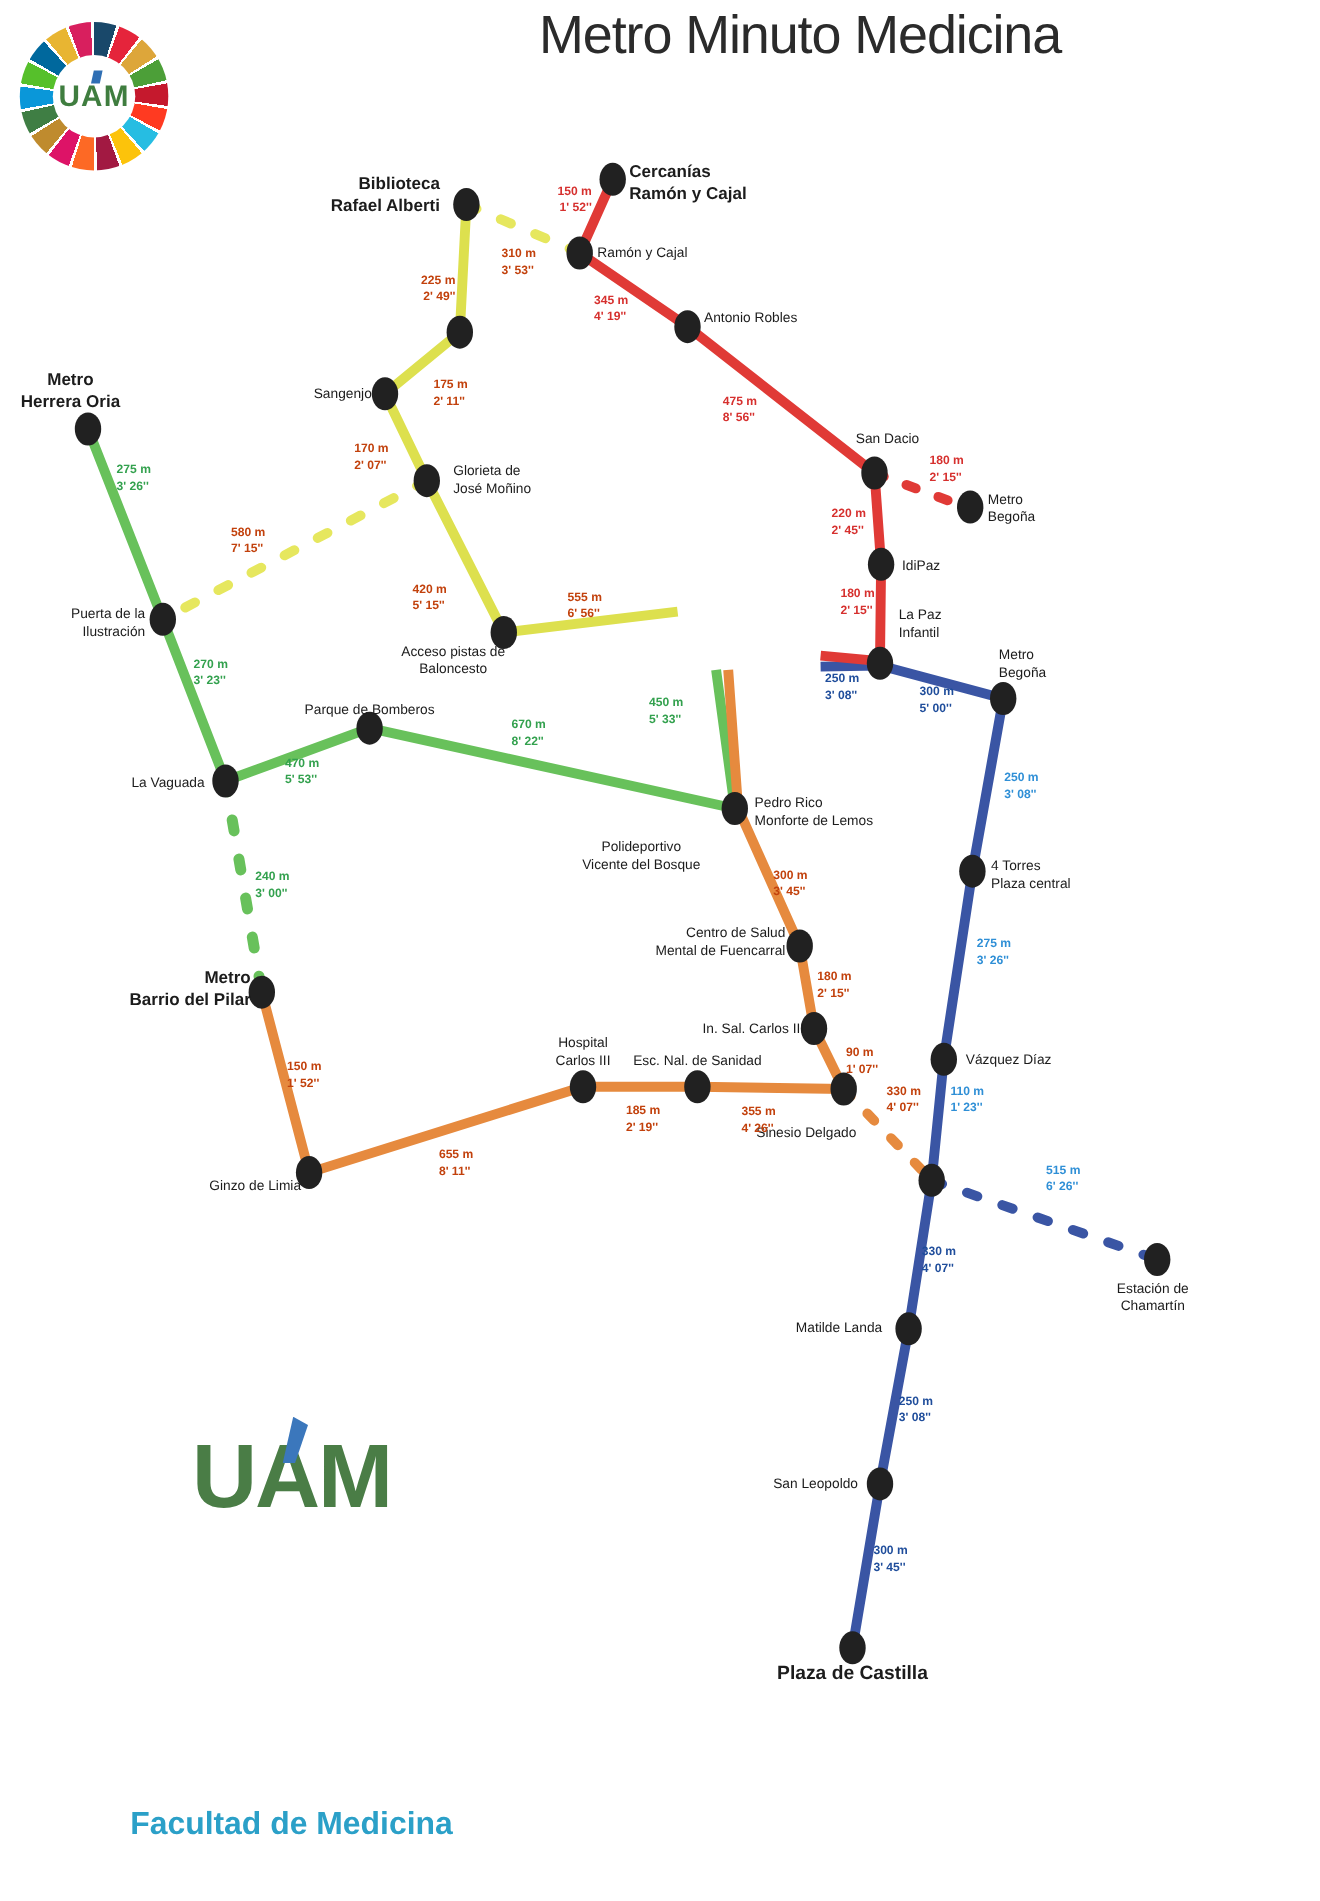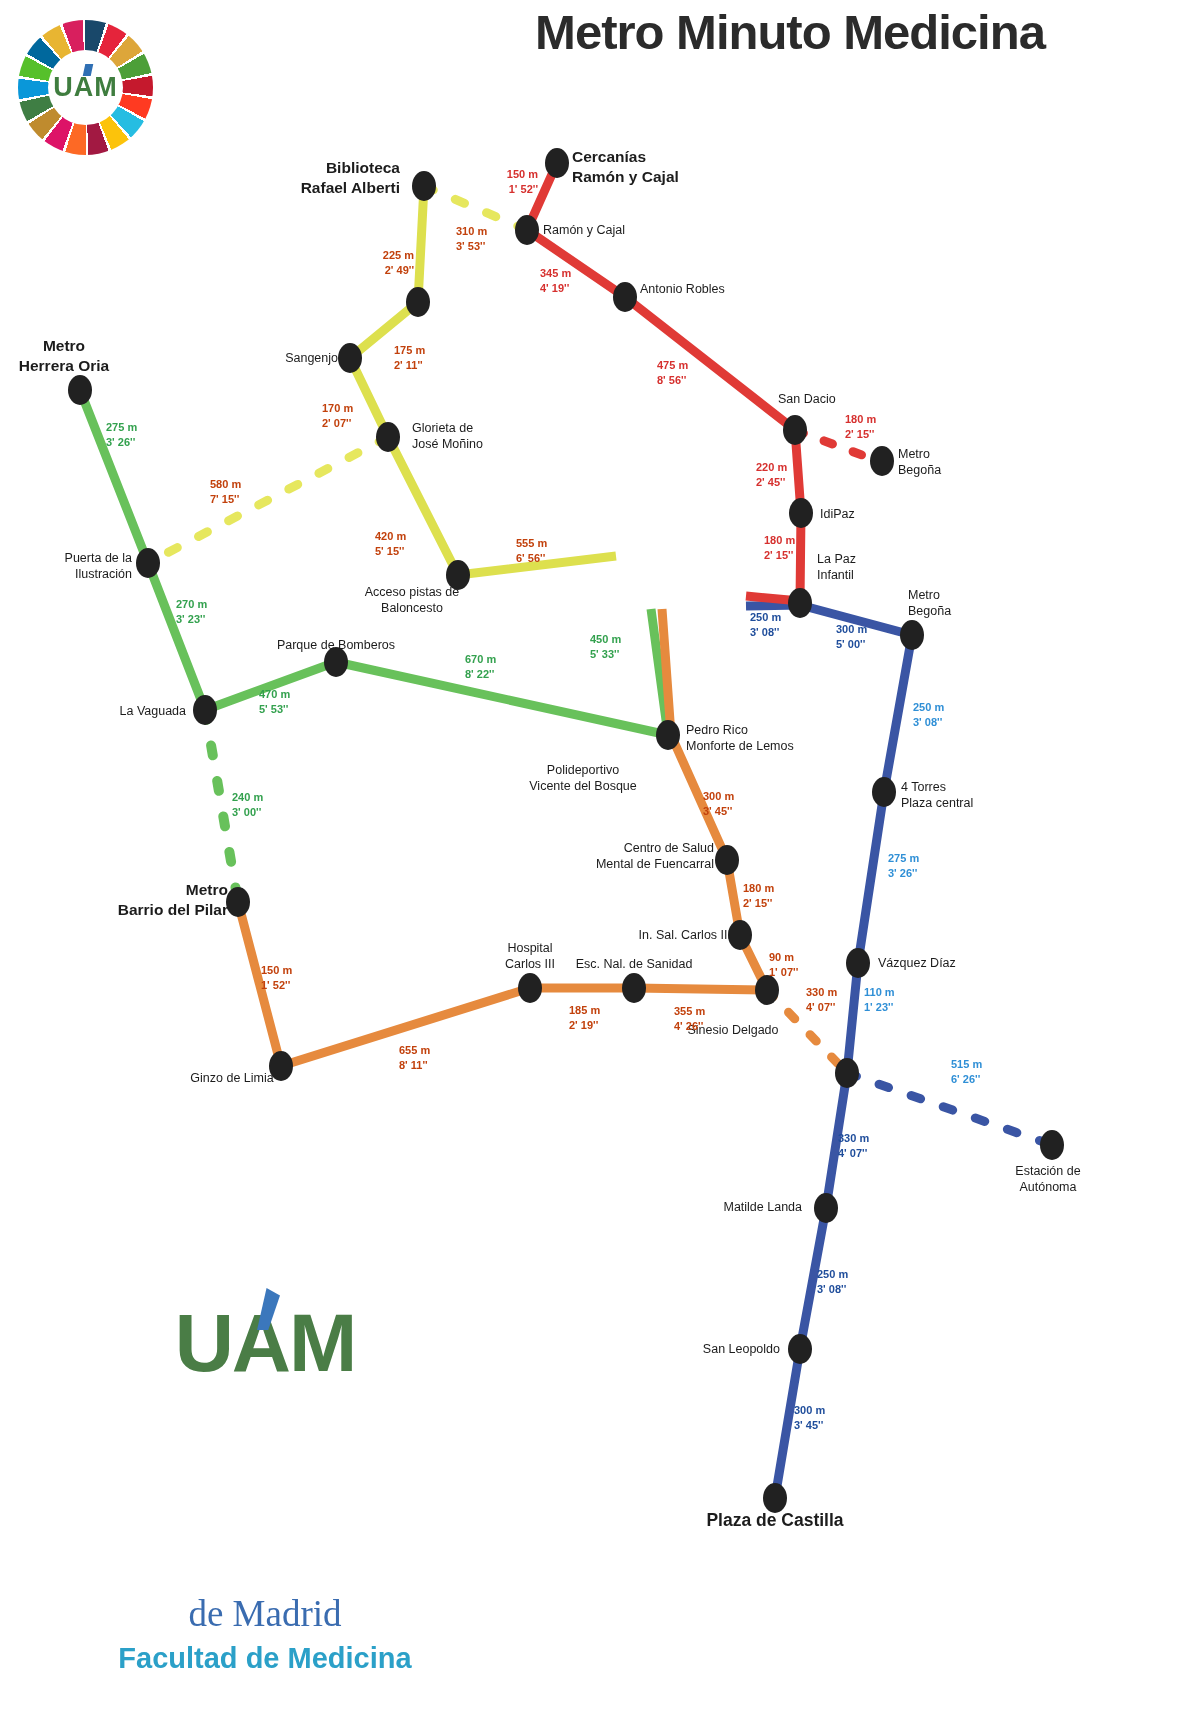--- a/index.html
+++ b/index.html
@@ -1,21 +1,21 @@
 <!DOCTYPE html>
 <html><head>
 <meta charset="utf-8">
 <style>
   html,body{margin:0;padding:0;background:#fff;}
   .map{position:relative;width:1200px;height:1728px;background:#fff;overflow:hidden;
        font-family:"Liberation Sans",sans-serif;}
   svg.net{position:absolute;left:0;top:0;width:1200px;height:1728px;}
 
-  .title{position:absolute;left:490px;top:4px;width:600px;text-align:center;
-         font-size:49px;font-weight:700;color:#2b2b2b;letter-spacing:-1px;white-space:nowrap;}
+  .title{position:absolute;left:490px;top:4px;width:600px;text-align:left;
+         font-size:49px;font-weight:400;color:#2b2b2b;letter-spacing:-1px;white-space:nowrap;}
 
   
   .wheel{position:absolute;left:18px;top:20px;width:135px;height:135px;border-radius:50%;
     background:conic-gradient(
       #19486a 0 17.5deg,#fff 17.5deg 20deg,#e5243b 20deg 37.5deg,#fff 37.5deg 40deg,
       #dda63a 40deg 57.5deg,#fff 57.5deg 60deg,#4c9f38 60deg 77.5deg,#fff 77.5deg 80deg,
       #c5192d 80deg 97.5deg,#fff 97.5deg 100deg,#ff3a21 100deg 117.5deg,#fff 117.5deg 120deg,
       #26bde2 120deg 137.5deg,#fff 137.5deg 140deg,#fcc30b 140deg 157.5deg,#fff 157.5deg 160deg,
       #a21942 160deg 177.5deg,#fff 177.5deg 180deg,#fd6925 180deg 197.5deg,#fff 197.5deg 200deg,
       #dd1367 200deg 217.5deg,#fff 217.5deg 220deg,#bf8b2e 220deg 237.5deg,#fff 237.5deg 240deg,
@@ -211,21 +211,21 @@
     <span>Esc. Nal. de Sanidad</span>
   </div>
   <div class="st tc" style="left:653px;top:1022px;width:160px;">
     <span>Sinesio Delgado</span>
   </div>
   <div class="st tc" style="left:152px;top:1070px;width:160px;">
     <span>Ginzo de Limia</span>
   </div>
   <div class="st tc" style="left:968px;top:1163px;width:160px;">
     <span>Estación de</span>
-    <span>Autónoma</span>
+    <span>Chamartín</span>
   </div>
   <div class="st tr" style="left:672px;top:1199px;width:130px;">
     <span>Matilde Landa</span>
   </div>
   <div class="st tr" style="left:650px;top:1341px;width:130px;">
     <span>San Leopoldo</span>
   </div>
   <div class="st b tc" style="left:655px;top:1509px;width:240px;font-size:17.5px;">
     <span>Plaza de Castilla</span>
   </div>
@@ -375,16 +375,15 @@
     <span>110 m</span>
       <span>1' 23''</span>
     </div>
   <div class="ed c-blight" style="left:951px;top:1057px;">
     <span>515 m</span>
       <span>6' 26''</span>
     </div>
 
   <span class="uam-kite"></span>
   <div class="uam-big">UAM</div>
-  <div class="uni-line uni-2">de Madrid</div>
   <div class="fac-line">Facultad de Medicina</div>
 
 </div>
 
 </body></html>

